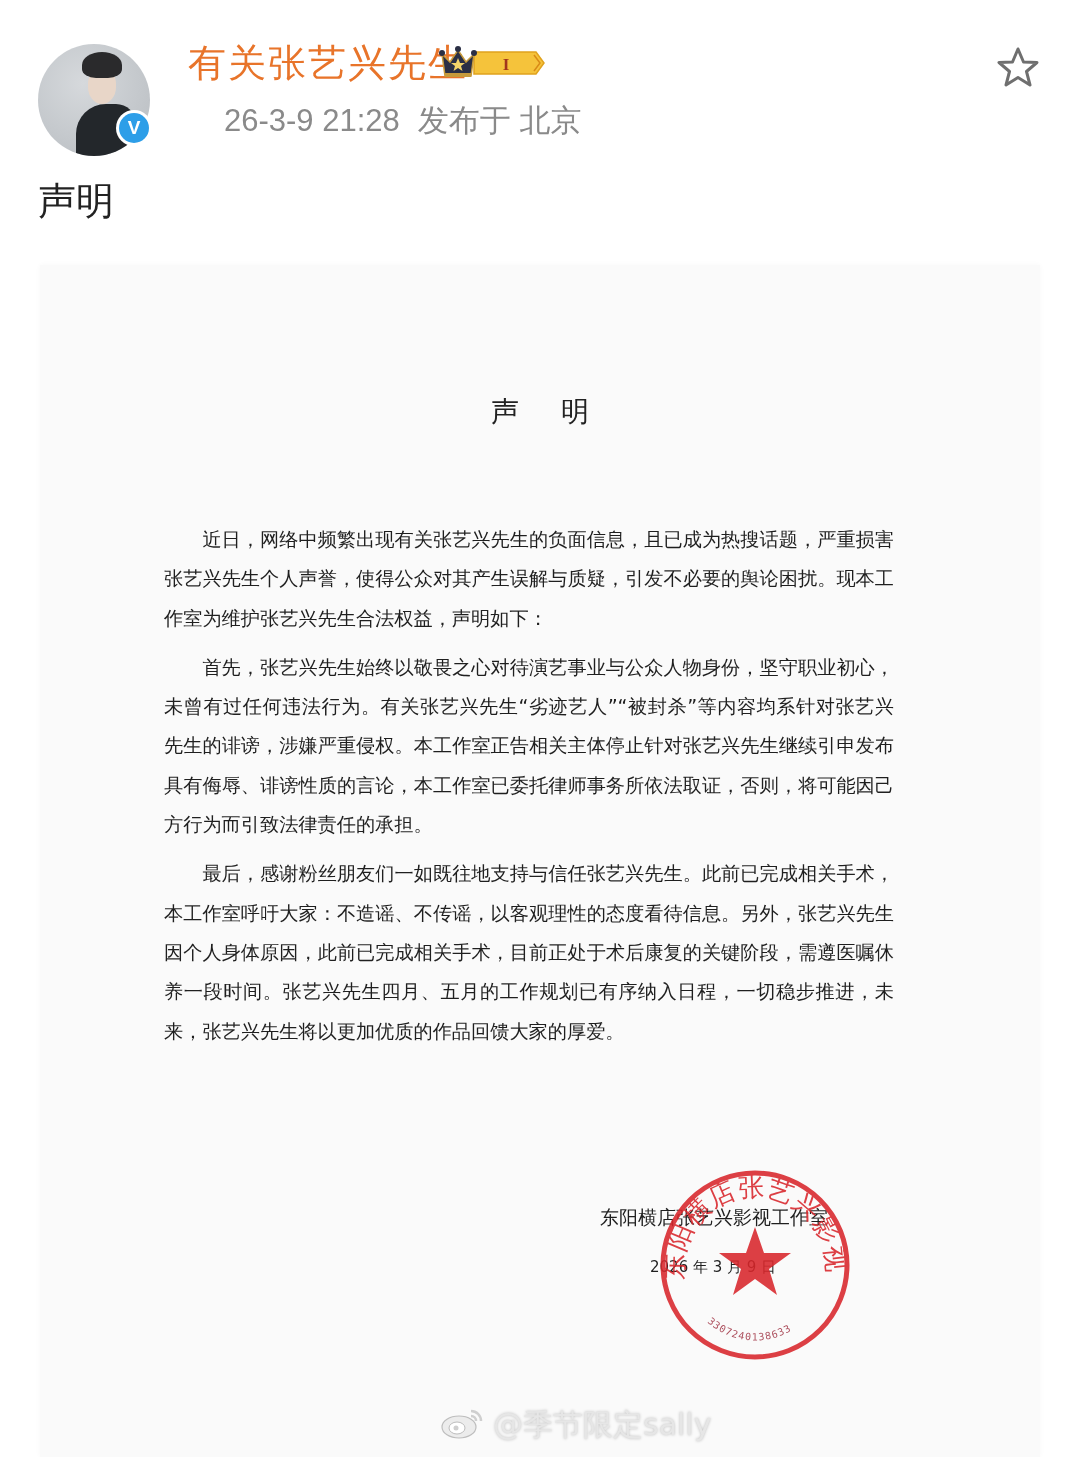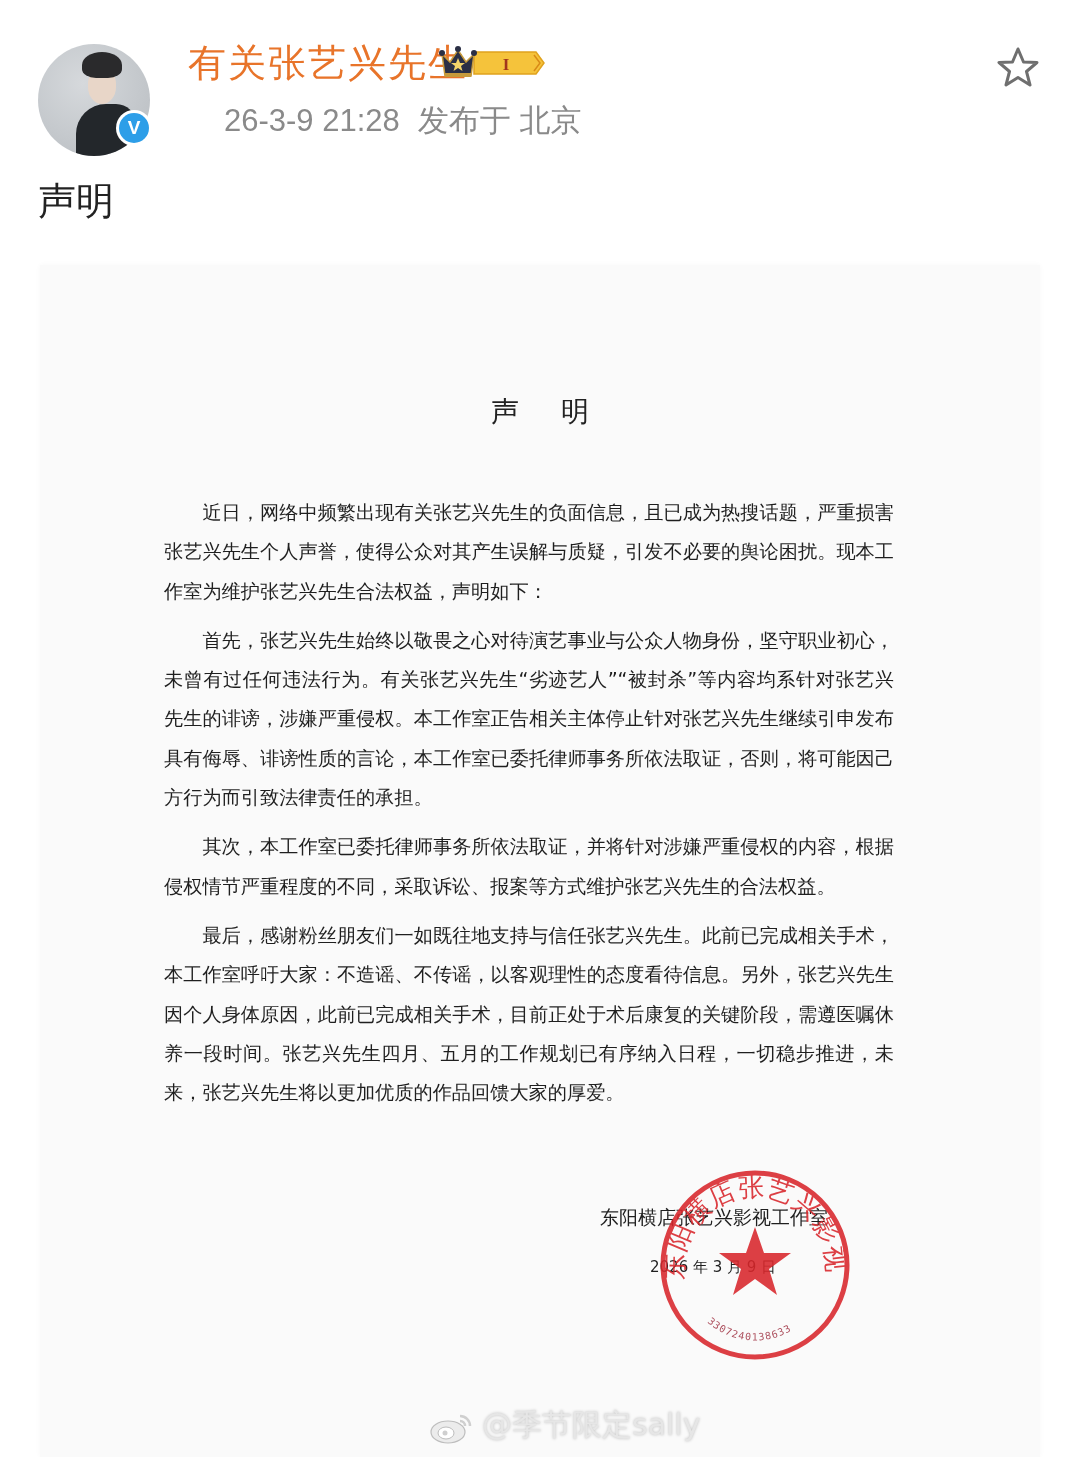--- a/index.html
+++ b/index.html
@@ -43,33 +43,33 @@
     }
     .doc {
       position: absolute; left: 40px; top: 265px; width: 1000px; height: 1192px;
       background: #fafafa; box-shadow: 0 0 6px rgba(0,0,0,0.03);
     }
     .doc-title {
       position: absolute; left: 0; width: 1000px; top: 128px; text-align: center;
       font-size: 28px; letter-spacing: 42px; color: #222; padding-left: 42px; box-sizing: border-box;
     }
     .doc-body {
-      position: absolute; left: 124px; top: 228px; width: 730px;
+      position: absolute; left: 124px; top: 255px; width: 730px;
       font-size: 19.2px; line-height: 39.3px; color: #1f1f1f; text-align: justify;
     }
     .doc-body p { margin: 0 0 10px 0; text-indent: 2em; }
     .sign {
       position: absolute; left: 560px; top: 940px; font-size: 19px; color: #1f1f1f; z-index: 2;
     }
     .date {
       position: absolute; left: 610px; top: 993px; font-size: 15px; color: #1f1f1f; z-index: 2;
     }
     .seal { position: absolute; left: 615px; top: 900px; width: 200px; height: 200px; z-index: 3; opacity: 0.88; }
     .watermark {
-      position: absolute; left: 428px; top: 1405px; display: flex; align-items: flex-end;
+      position: absolute; left: 439px; top: 1405px; display: flex; align-items: flex-start;
       color: #e6e6e6; font-size: 30px; text-shadow: 0 0 3px rgba(0,0,0,0.25);
     }
     .watermark .wb-icon { width: 48px; height: 36px; margin-right: 6px; }
   </style>
 </head>
 <body>
 
 <div class="header">
   <div class="avatar">
     <div class="body"></div>
@@ -99,21 +99,20 @@
   </svg>
 </div>
 
 <div class="post-title">声明</div>
 
 <div class="doc">
   <div class="doc-title">声明</div>
   <div class="doc-body">
     <p>近日，网络中频繁出现有关张艺兴先生的负面信息，且已成为热搜话题，严重损害张艺兴先生个人声誉，使得公众对其产生误解与质疑，引发不必要的舆论困扰。现本工作室为维护张艺兴先生合法权益，声明如下：</p>
     <p>首先，张艺兴先生始终以敬畏之心对待演艺事业与公众人物身份，坚守职业初心，未曾有过任何违法行为。有关张艺兴先生“劣迹艺人”“被封杀”等内容均系针对张艺兴先生的诽谤，涉嫌严重侵权。本工作室正告相关主体停止针对张艺兴先生继续引申发布具有侮辱、诽谤性质的言论，本工作室已委托律师事务所依法取证，否则，将可能因己方行为而引致法律责任的承担。</p>
-    <p>其次，本工作室已委托律师事务所依法取证，并将针对涉嫌严重侵权的内容，根据侵权情节严重程度的不同，采取诉讼、报案等方式维护张艺兴先生的合法权益。</p>
     <p>最后，感谢粉丝朋友们一如既往地支持与信任张艺兴先生。此前已完成相关手术，本工作室呼吁大家：不造谣、不传谣，以客观理性的态度看待信息。另外，张艺兴先生因个人身体原因，此前已完成相关手术，目前正处于术后康复的关键阶段，需遵医嘱休养一段时间。张艺兴先生四月、五月的工作规划已有序纳入日程，一切稳步推进，未来，张艺兴先生将以更加优质的作品回馈大家的厚爱。</p>
   </div>
   <div class="sign">东阳横店张艺兴影视工作室</div>
   <div class="date">2026 年 3 月 9 日</div>
   <svg class="seal" viewBox="0 0 200 200">
     <defs>
       <path id="sealArc" d="M 30 120 A 72 72 0 1 1 170 120"></path>
       <path id="numArc" d="M 45 150 A 72 72 0 0 0 155 150"></path>
     </defs>
     <circle cx="100" cy="100" r="92" fill="none" stroke="#d9262b" stroke-width="5"></circle>

